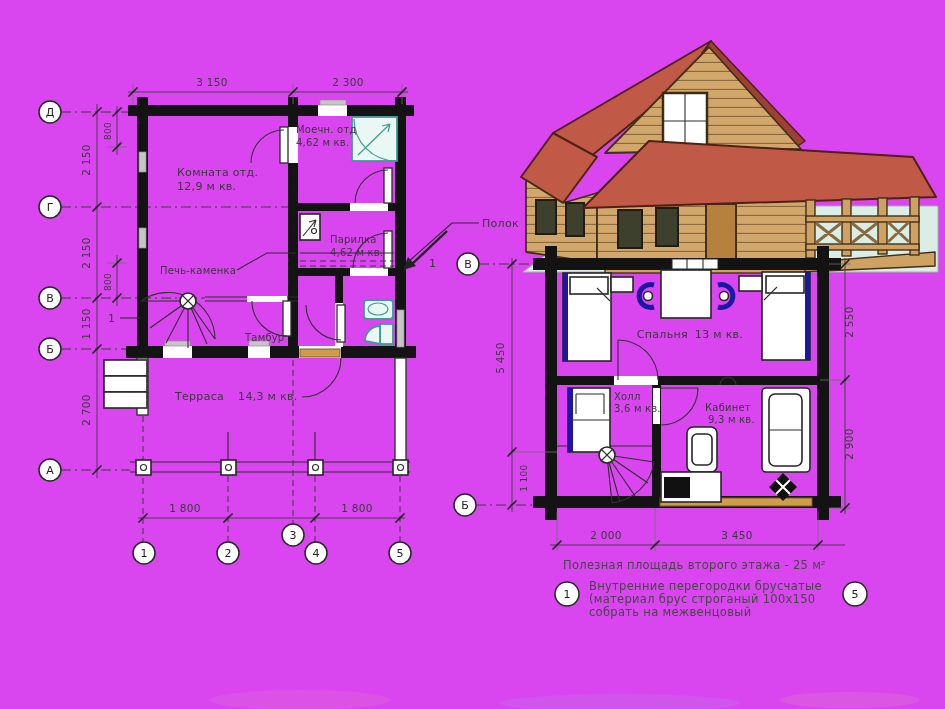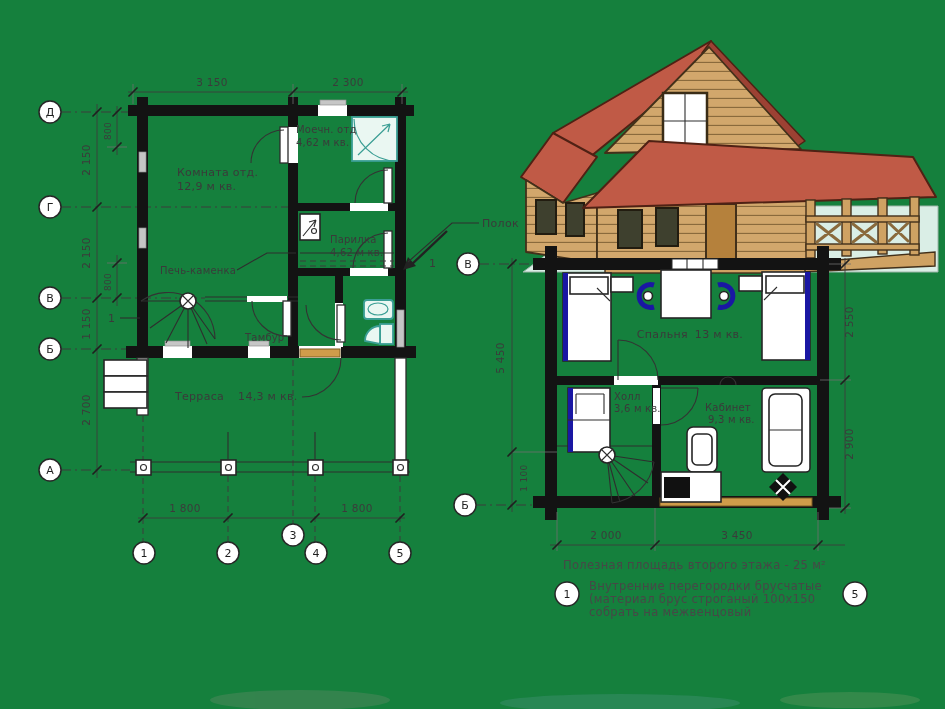--- a/index.html
+++ b/index.html
@@ -1,16 +1,16 @@
 <!DOCTYPE html>
 <html style="--wall: #131313; --teal: #3a9e94; --navy: #1a17a3; --door_tan: #cf9c4a; --roof_red: #c05a46; --roof_dark: #9c4133; --log_tan: #d2a76c; --log_dark: #8a6a3c; --ground_mint: #daeee6;"><head>
 <meta charset="utf-8">
 <style>
   html,body{margin:0;padding:0;background:#fff;}
-  .stage{position:relative;width:945px;height:709px;background:#15803d;overflow:hidden;}
+  .stage{position:relative;width:945px;height:709px;background:#d946ef;overflow:hidden;}
   svg{position:absolute;left:0;top:0;}
   text{font-family:"DejaVu Sans",sans-serif;}
   .dimtxt{font-size:10.5px;fill:#3b3b3b;text-anchor:middle;letter-spacing:.3px;}
   .smalldim{font-size:9px;}
   .roomtxt{font-size:11px;fill:#3a3a3a;letter-spacing:.3px;}
   .roomtxt2{font-size:10px;fill:#3a3a3a;letter-spacing:.2px;}
   .axtxt{font-size:11px;fill:#1e1e1e;text-anchor:middle;}
   .notetxt{font-size:11.5px;fill:#474747;letter-spacing:.3px;}
   .w{fill:#131313;stroke:none;}
   .thin{stroke:#2e2e2e;stroke-width:1.1;fill:none;}

